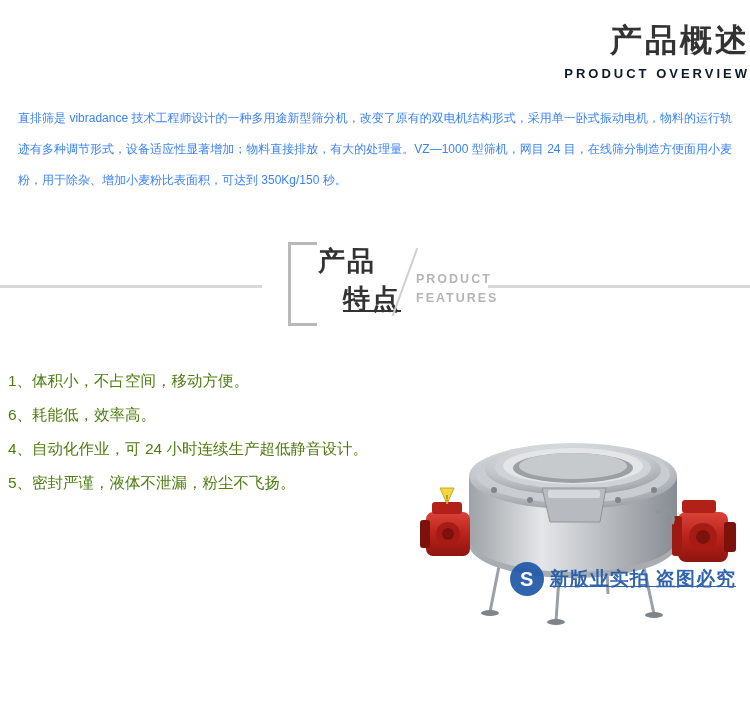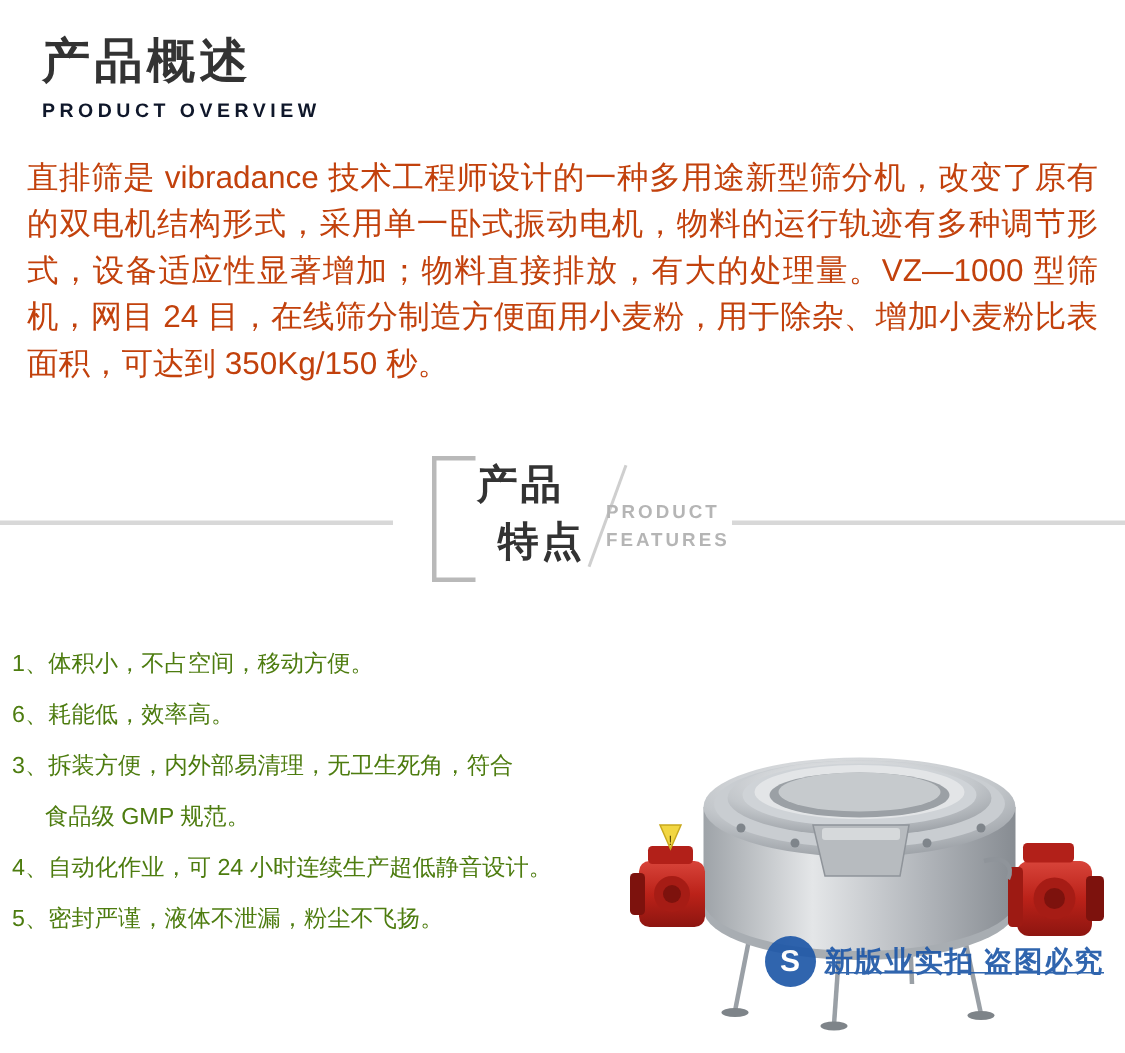--- a/index.html
+++ b/index.html
@@ -11,45 +11,44 @@
     height: 702px;
     background: #ffffff;
     font-family: "Liberation Sans", sans-serif;
     color: #333333;
     overflow: hidden;
     position: relative;
   }
 
   
   .overview-head {
-    text-align: left;
+    text-align: right;
     padding-top: 18px;
-    margin-left: 28px;
   }
   .overview-head .cn {
     font-size: 32px;
     font-weight: bold;
     color: #333333;
     letter-spacing: 3px;
     line-height: 44px;
   }
   .overview-head .en {
     font-size: 13px;
     font-weight: bold;
     color: #0f172a;
     letter-spacing: 3px;
     margin-top: 4px;
   }
 
   
   .overview-body {
     margin: 22px 18px 0 18px;
-    font-size: 21px;
+    font-size: 12px;
     line-height: 31px;
-    color: #c2410c;
+    color: #3b82f6;
     text-align: justify;
   }
   .overview-body p {
     margin: 0;
   }
   .overview-body p + p {
     margin-top: 2px;
   }
 
   
@@ -82,34 +81,35 @@
     left: 318px;
     top: 12px;
     font-size: 27px;
     font-weight: bold;
     color: #333333;
     line-height: 38px;
     letter-spacing: 2px;
   }
   .features-banner .cn-title .second {
     display: block;
-    margin-left: 14px;
+    margin-left: 25px;
+    text-decoration: underline;
   }
   .features-banner .slash {
     position: absolute;
     left: 404px;
     top: 16px;
     width: 2px;
     height: 72px;
     background: #cfcfcf;
     transform: rotate(20deg);
   }
   .features-banner .en-title {
     position: absolute;
-    left: 404px;
+    left: 416px;
     top: 40px;
     font-size: 12.5px;
     font-weight: bold;
     color: #b5b5b5;
     letter-spacing: 2px;
     line-height: 19px;
   }
 
   
   .features-area {
@@ -206,24 +206,20 @@
 </div>
 
 <div class="features-area">
 
   <div class="feature-list">
     <div class="item">
       <span>1、体积小，不占空间，移动方便。</span>
     </div>
     <div class="item">
       <span>6、耗能低，效率高。</span>
-    </div>
-    <div class="item">
-      <span>3、拆装方便，内外部易清理，无卫生死角，符合</span>
-      <span class="sub">食品级 GMP 规范。</span>
     </div>
     <div class="item">
       <span>4、自动化作业，可 24 小时连续生产超低静音设计。</span>
     </div>
     <div class="item">
       <span>5、密封严谨，液体不泄漏，粉尘不飞扬。</span>
     </div>
   </div>
 
   <div class="photo">

